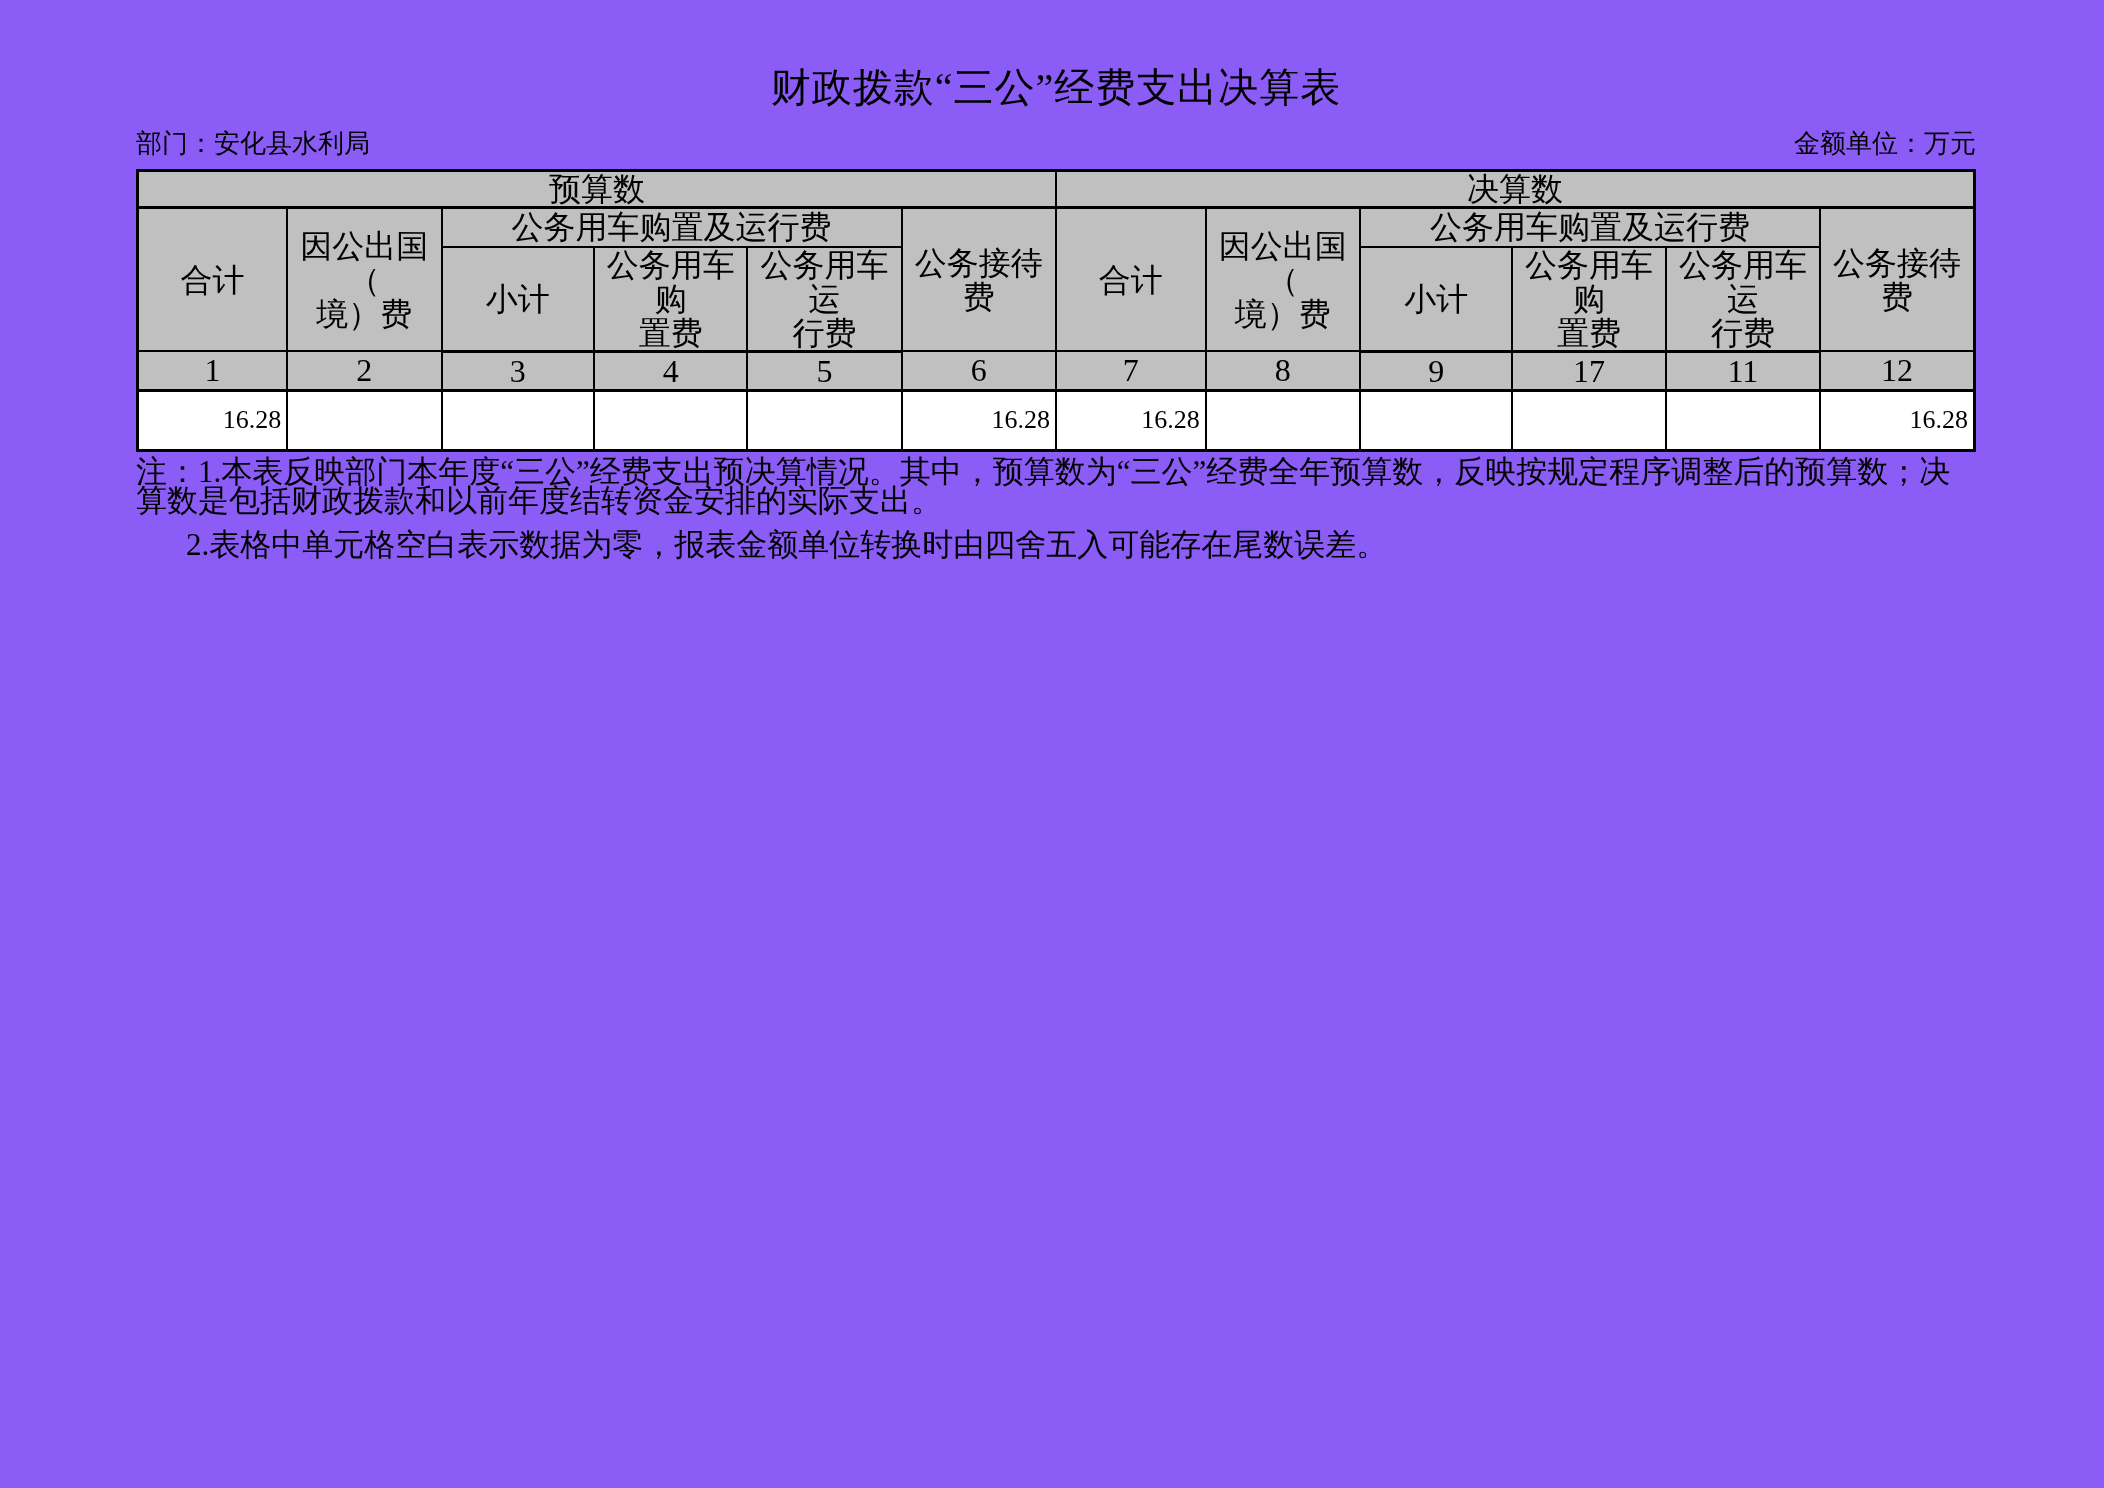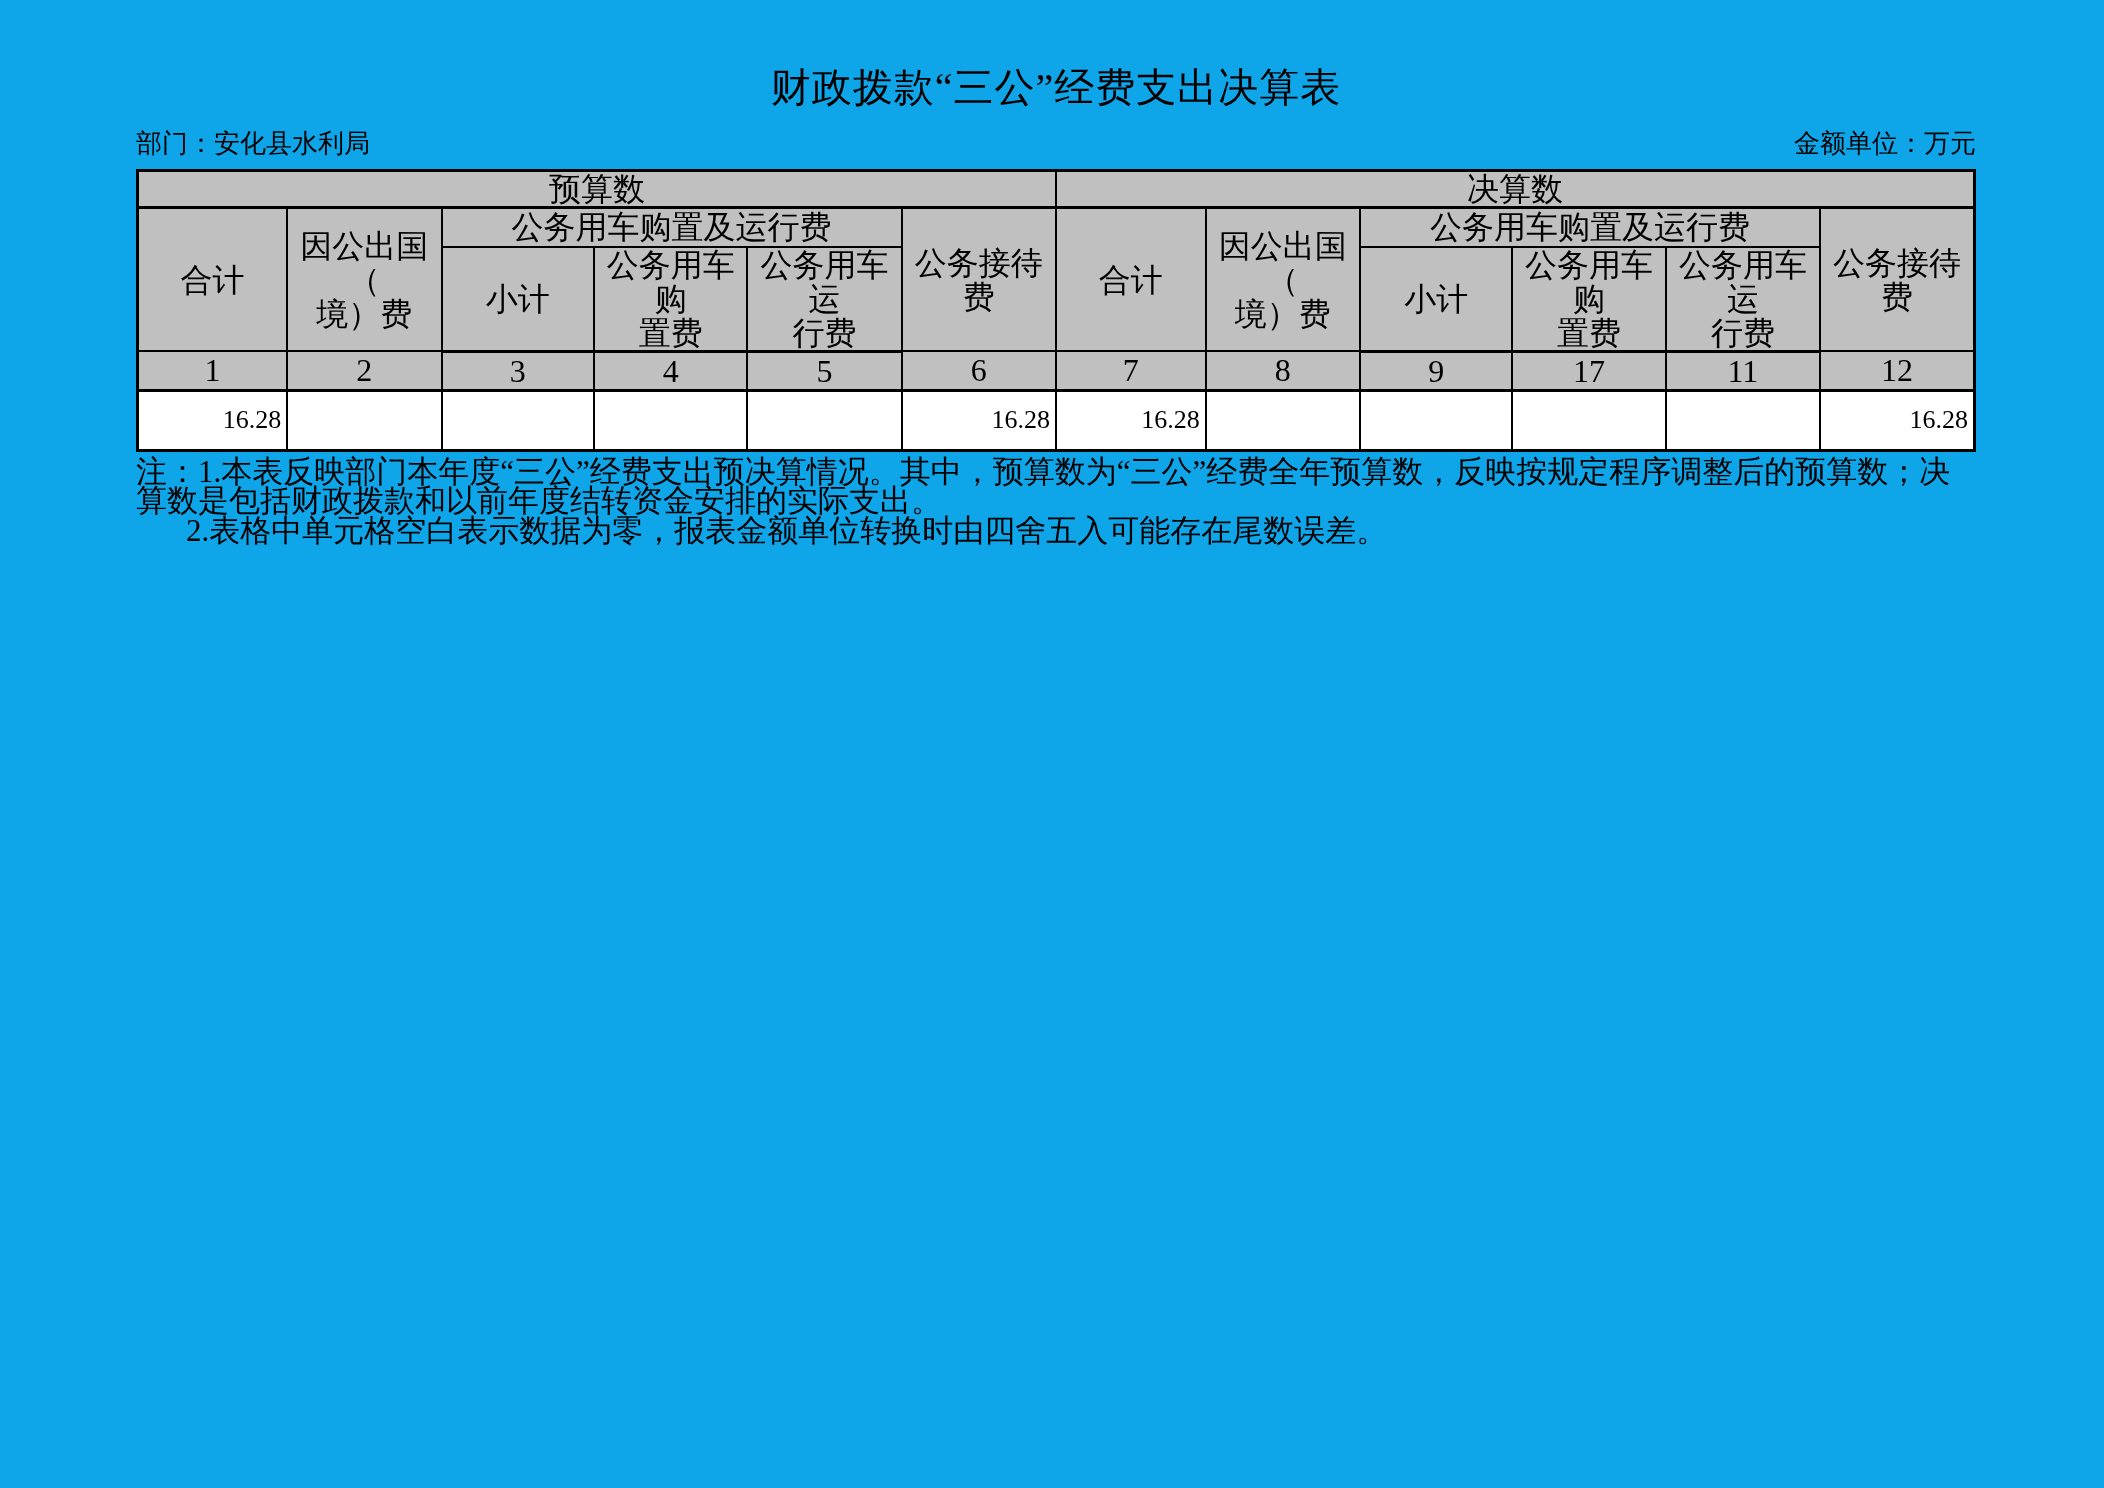--- a/index.html
+++ b/index.html
@@ -1,21 +1,21 @@
 <!DOCTYPE html>
 <html style="--header-bg: #c0c0c0; --border-color: #000000;"><head>
 <meta charset="utf-8">
 <style>
   * { margin: 0; padding: 0; box-sizing: border-box; }
   html, body { background: #ffffff; }
   .page {
     position: relative;
     width: 2104px;
     height: 1488px;
-    background: #0ea5e9;
+    background: #8b5cf6;
     font-family: "Liberation Serif", "DejaVu Serif", serif;
     color: #000000;
     overflow: hidden;
   }
   .content {
     position: absolute;
     left: 136px;
     top: 0;
     width: 1840px;
   }
@@ -71,21 +71,21 @@
     padding-right: 5px;
     font-size: 26px;
   }
   .notes {
     margin-top: 5px;
     font-size: 31px;
     line-height: 29px;
   }
   .notes p { margin: 0; }
   .notes p.note2 {
-    margin-top: 1px;
+    margin-top: 15px;
     padding-left: 50px;
   }
 </style>
 </head>
 <body>
 
 <div class="page">
   <div class="content">
 
     <h1 class="title">财政拨款“三公”经费支出决算表</h1>

